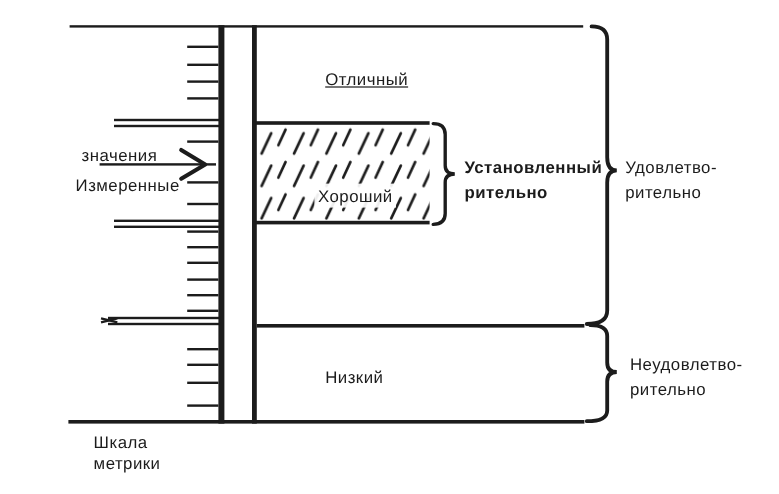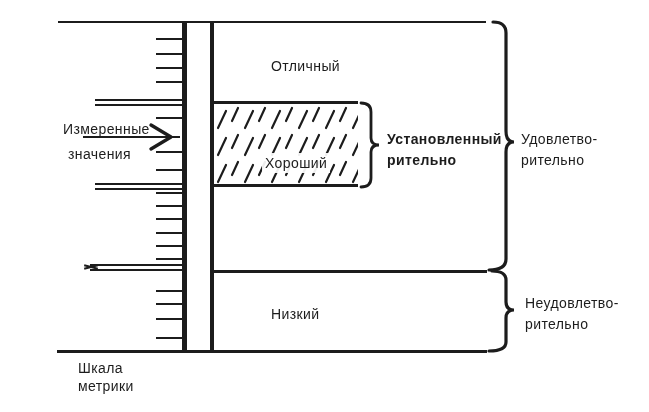--- a/index.html
+++ b/index.html
@@ -84,27 +84,27 @@
   </svg>
 
   <svg style="left:486px; top:18px;" width="34" height="258">
     <path d="M7 4 Q20 4 20 15 L20 113 Q20 124 28 124 Q20 124 20 134 L20 241 Q20 252 3 252" stroke-width="3.2" stroke-linecap="round"></path>
   </svg>
 
   <svg style="left:486px; top:266px;" width="34" height="90">
     <path d="M6 5 Q20 5 20 14 L20 36 Q20 44 28 44 Q20 44 20 52 L20 76 Q20 85 3 85" stroke-width="3.2" stroke-linecap="round"></path>
   </svg>
 
-  <div class="label" style="left:271px; top:56px;">Отличный</div>
+  <div class="label" style="left:271px; top:56px;text-decoration:underline;">Отличный</div>
   <div class="label inbox-label" style="left:262px; top:137px;margin-top:16px;">Хороший</div>
   <div class="label" style="left:271px; top:304px;">Низкий</div>
 
   <div class="label two-line" style="left:63px; top:117px; line-height:25px;">
+    <div style="padding-left:5px;">значения</div>
     <div>Измеренные</div>
-    <div style="padding-left:5px;">значения</div>
   </div>
 
   <div class="label two-line" style="left:387px; top:129px; line-height:21px;font-weight:bold;">
     <div>Установленный</div>
     <div>рительно</div>
   </div>
 
   <div class="label two-line" style="left:521px; top:129px; line-height:21px;">
     <div>Удовлетво-</div>
     <div>рительно</div>

